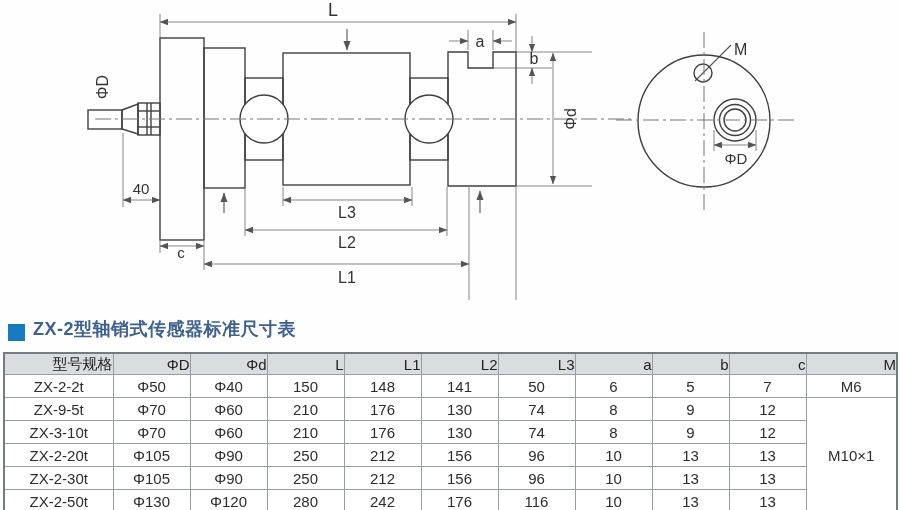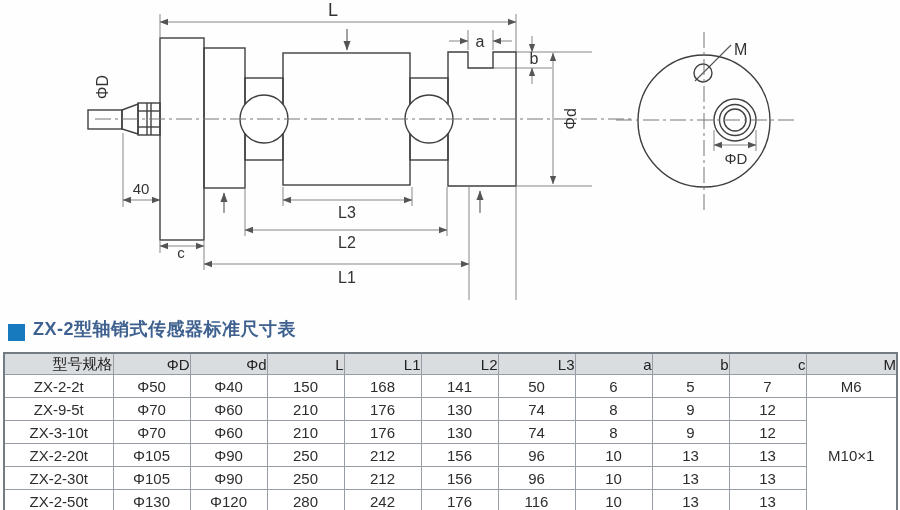--- a/index.html
+++ b/index.html
@@ -160,21 +160,21 @@
         <th>c</th>
         <th>M</th>
       </tr>
     </thead>
     <tbody>
       <tr>
         <td>ZX-2-2t</td>
         <td>Φ50</td>
         <td>Φ40</td>
         <td>150</td>
-        <td>168</td>
+        <td>148</td>
         <td>141</td>
         <td>50</td>
         <td>6</td>
         <td>5</td>
         <td>7</td>
         <td>M6</td>
       </tr>
       <tr>
         <td>ZX-9-5t</td>
         <td>Φ70</td>

